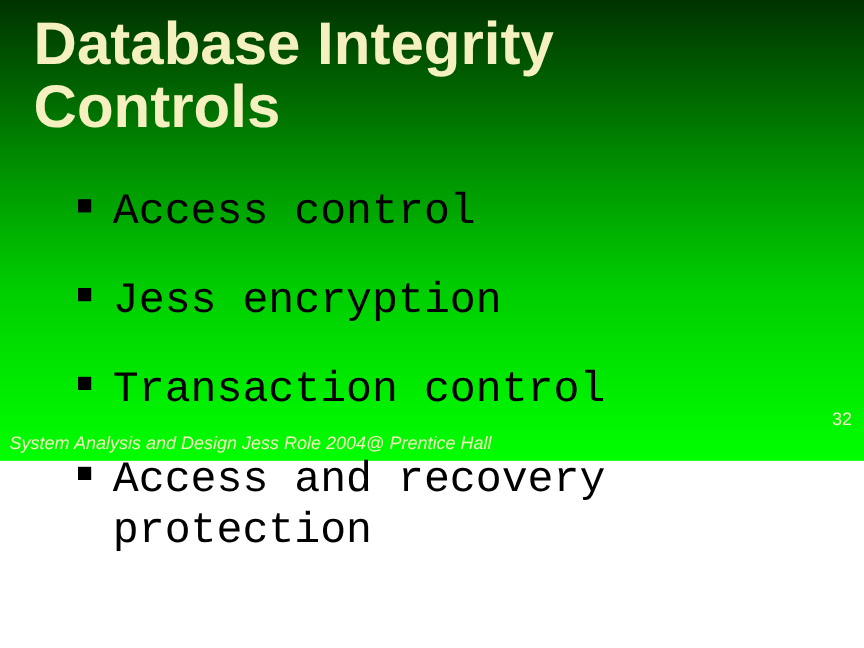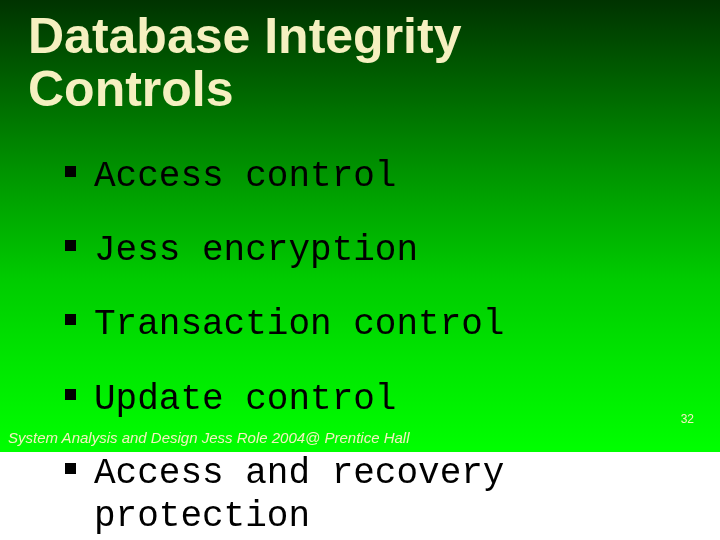--- a/index.html
+++ b/index.html
@@ -6,21 +6,21 @@
     margin: 0;
     padding: 0;
     width: 720px;
     height: 540px;
     overflow: hidden;
     font-family: Arial, Helvetica, sans-serif;
   }
   .slide {
     position: relative;
     width: 720px;
-    height: 452px;
+    height: 384px;
     background: linear-gradient(to bottom,
       #003300 0%,
       #006600 20%,
       #009900 40%,
       #00cc00 62%,
       #00e600 80%,
       #00ff00 100%);
     box-sizing: border-box;
   }
   .title {
@@ -56,22 +56,22 @@
   }
   .bullet-text {
     font-family: Liberation Mono, monospace;
     font-size: 36px;
     color: #000000;
     line-height: 1.2;
   }
   .page-number {
     position: absolute;
     bottom: 26px;
-    right: 26px;
-    font-size: 12px;
+    right: 10px;
+    font-size: 15px;
     color: #f5f0c0;
     font-family: Arial, Helvetica, sans-serif;
   }
   .footer {
     position: absolute;
     bottom: 6px;
     left: 8px;
     font-family: Arial, Helvetica, sans-serif;
     font-style: italic;
     font-size: 15px;
@@ -94,24 +94,20 @@
     <div class="bullet">
       <div class="bullet-marker"></div>
       <div class="bullet-text">Jess encryption</div>
     </div>
     <div class="bullet">
       <div class="bullet-marker"></div>
       <div class="bullet-text">Transaction control</div>
     </div>
     <div class="bullet">
       <div class="bullet-marker"></div>
-      <div class="bullet-text">Update control</div>
-    </div>
-    <div class="bullet">
-      <div class="bullet-marker"></div>
       <div class="bullet-text">Access and recovery protection</div>
     </div>
   </div>
 
   <div class="page-number">32</div>
 
   <div class="footer">System Analysis and Design Jess Role 2004@ Prentice Hall</div>
 
 </div>
 

